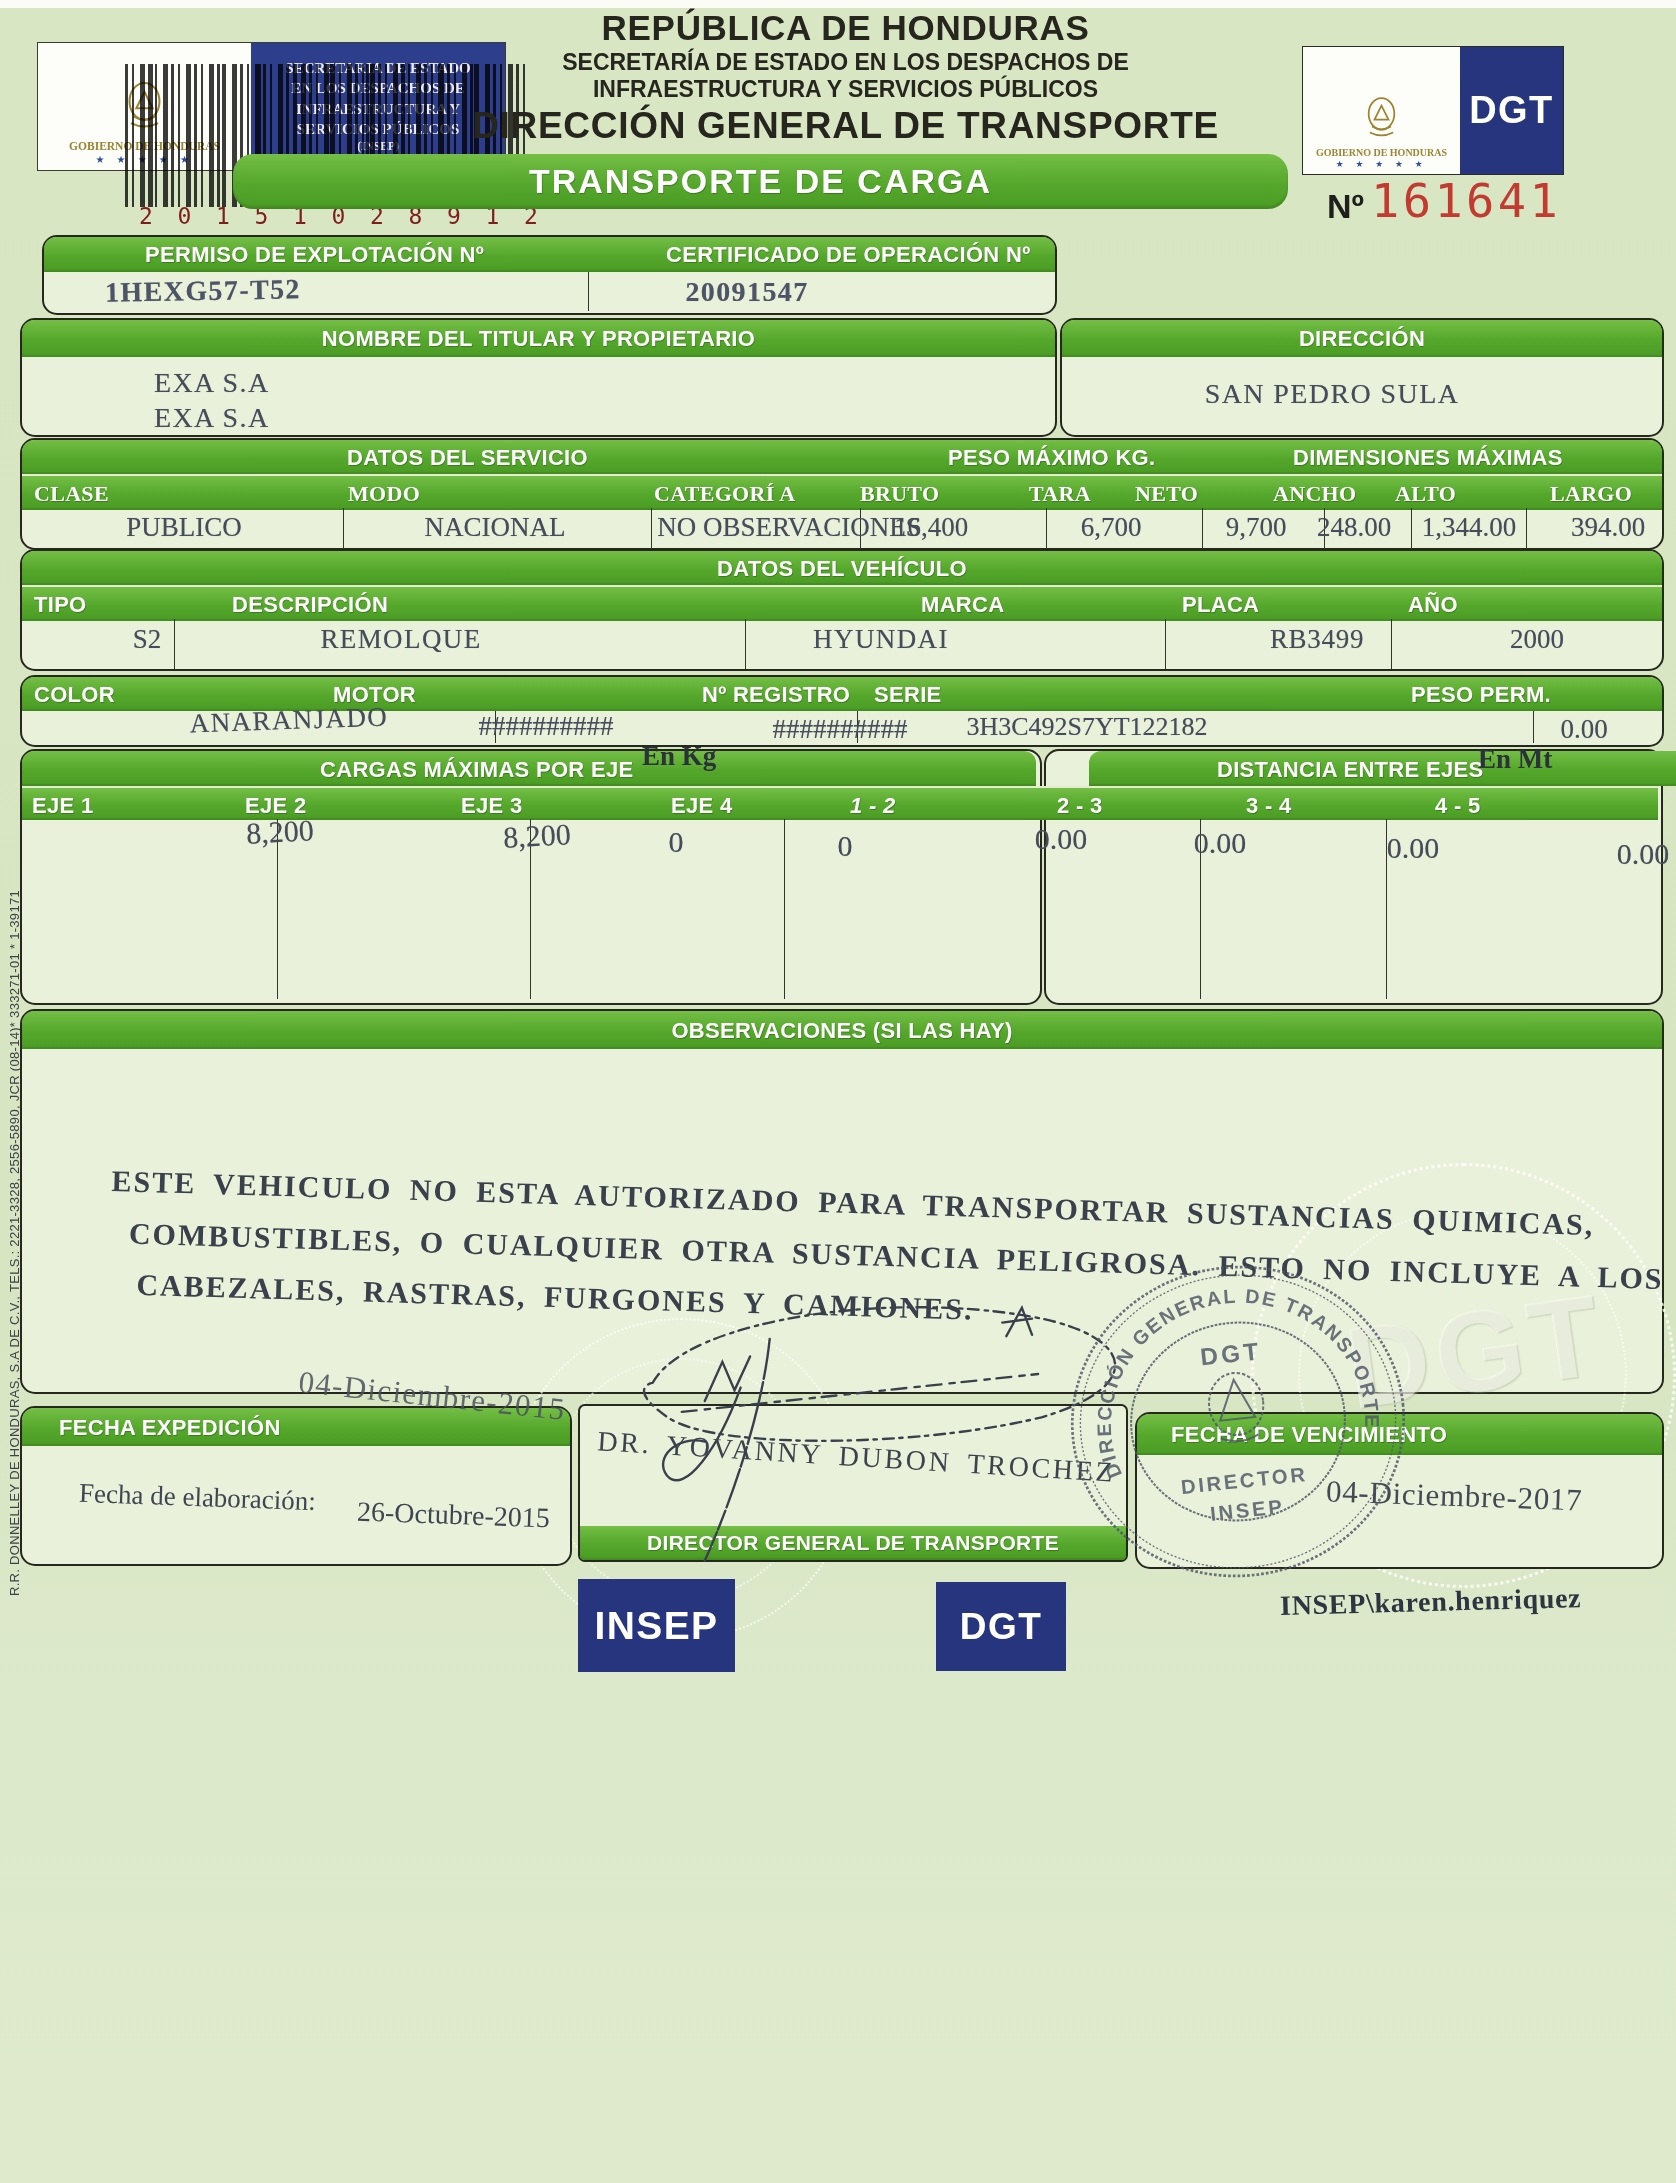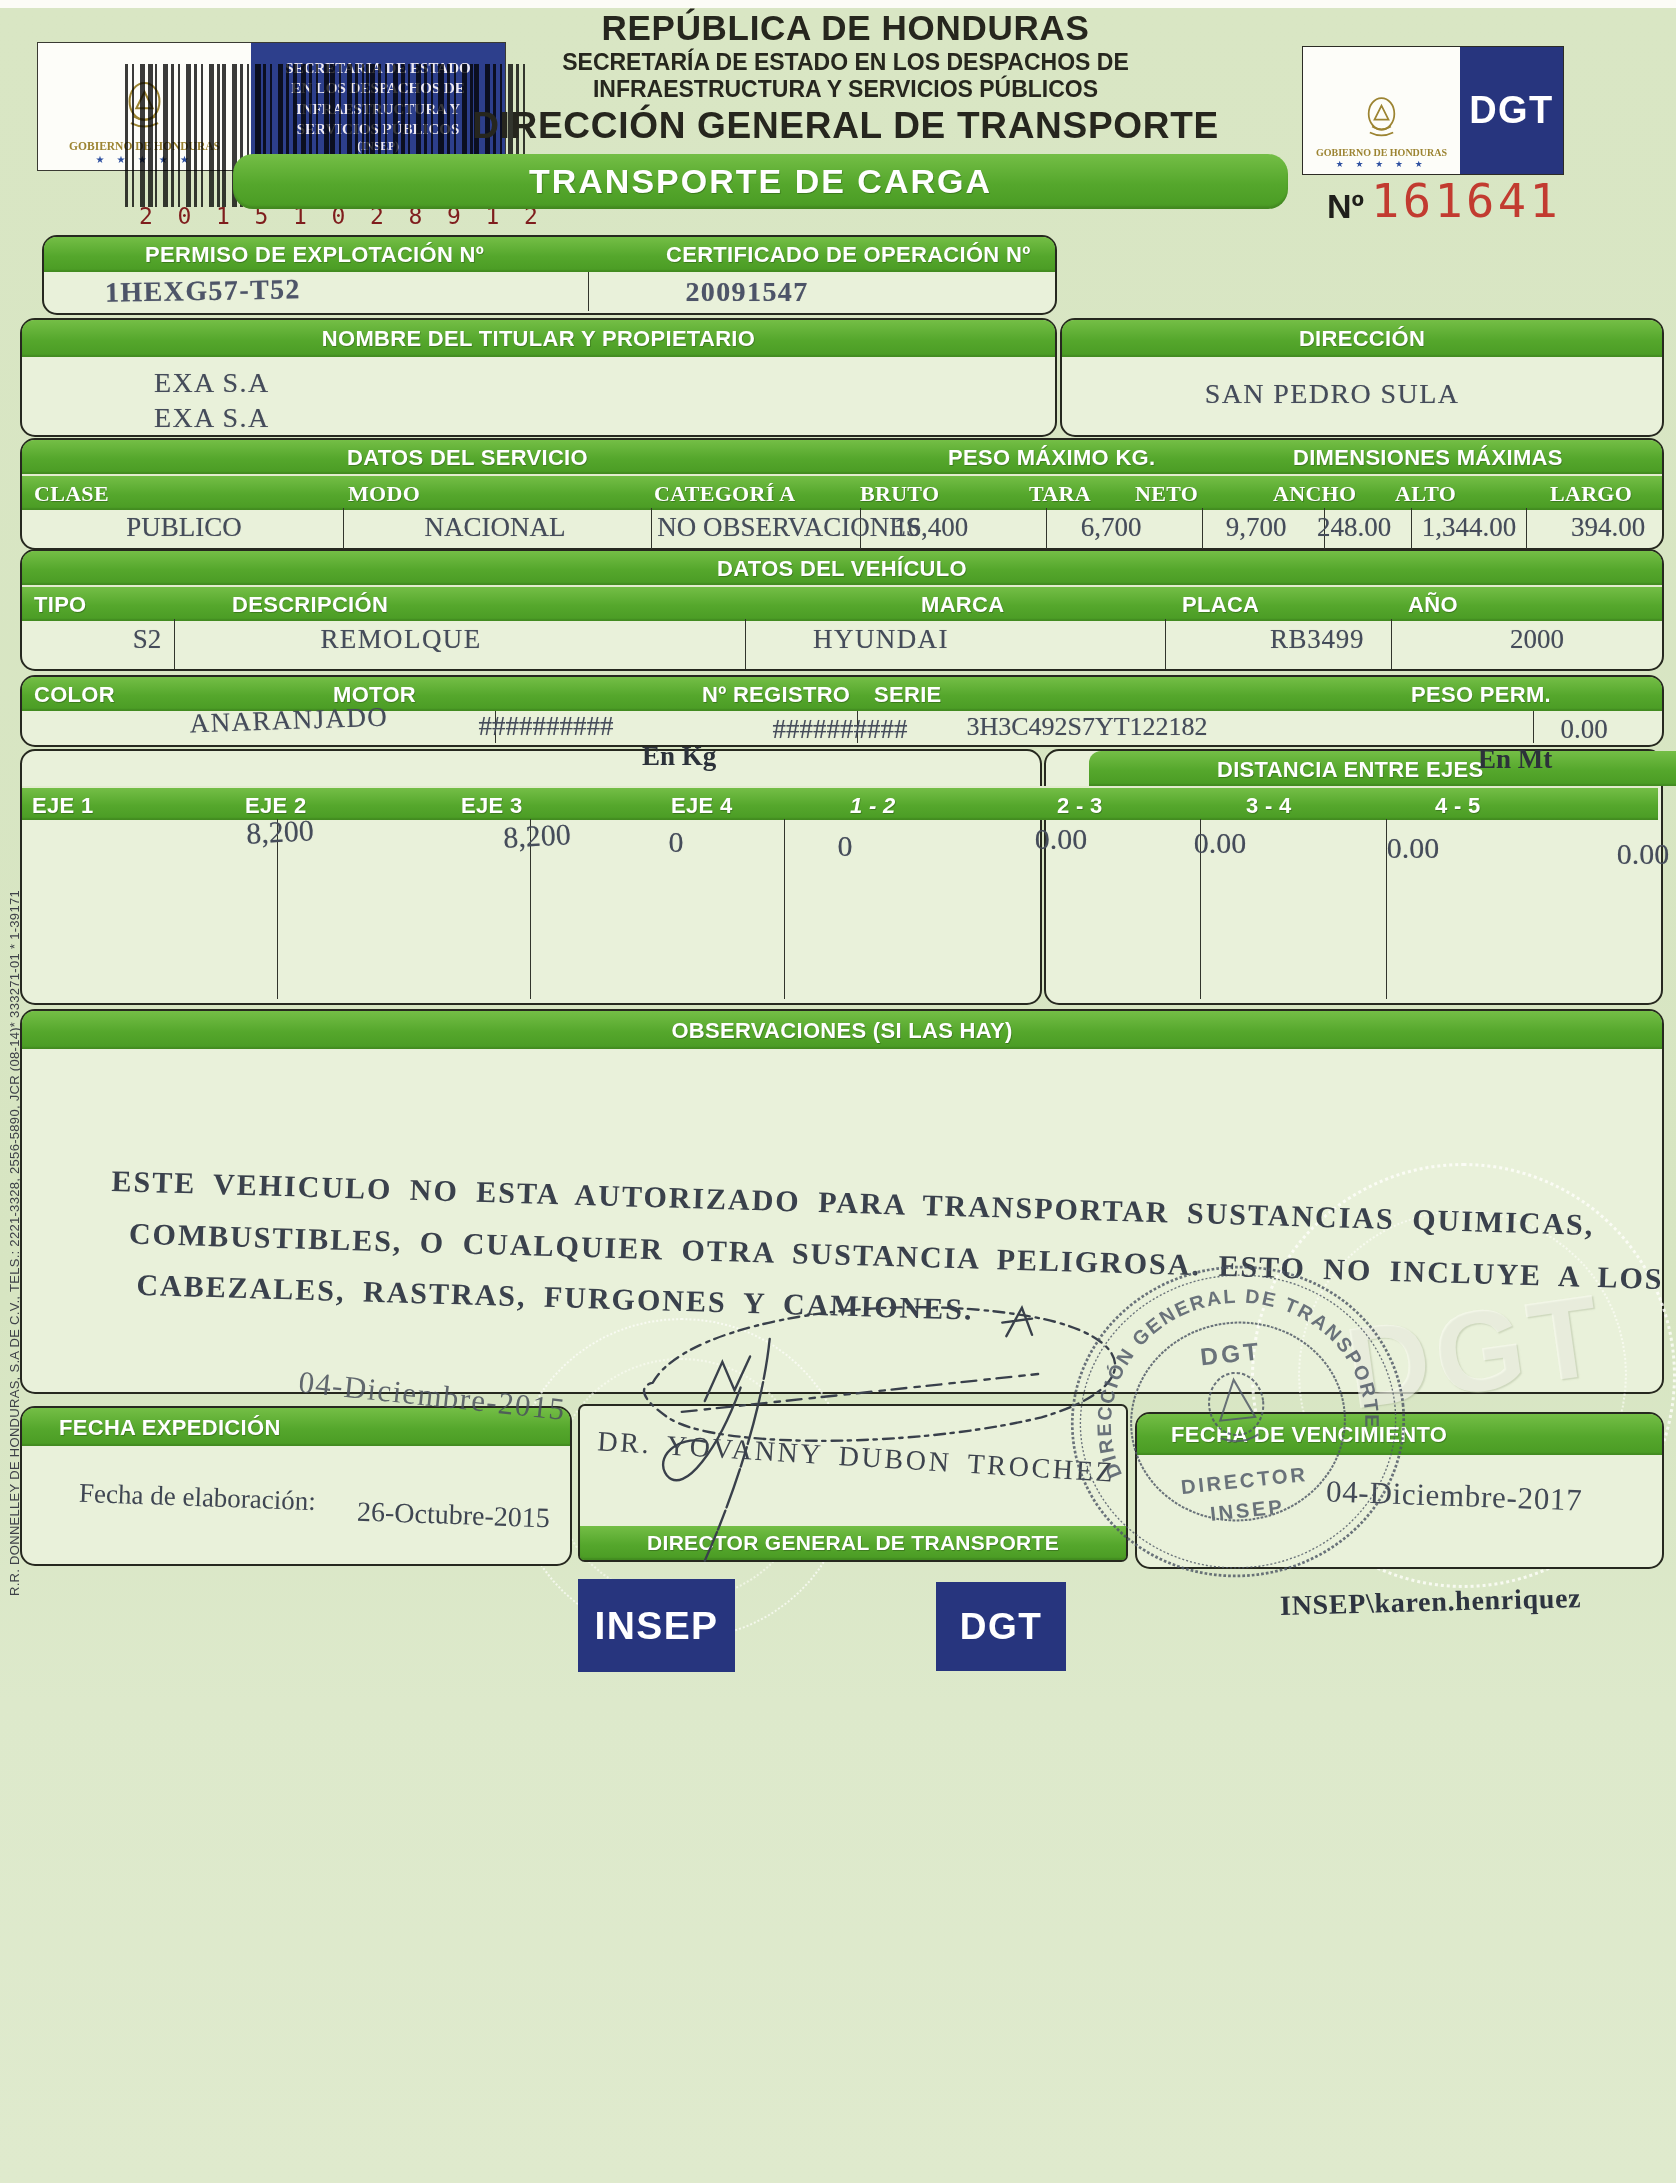--- a/index.html
+++ b/index.html
@@ -190,20 +190,23 @@
   <div class="val cval" style="left:267px;top:28px;letter-spacing:1.4px;transform:translateX(-50%) rotate(-2deg);">ANARANJADO</div>
   <div class="val cval" style="left:524px;top:34px;">##########</div>
   <div class="val cval" style="left:818px;top:37px;">##########</div>
   <div class="val cval" style="left:1065px;top:35px;font-size:26px;">3H3C492S7YT122182</div>
   <div class="val cval" style="left:1562px;top:37px;">0.00</div>
 </div>
 
 <div class="abs" style="left:20px;top:749px;width:1640px;height:252px;">
   <div class="fbox" style="left:0;top:0;width:1018px;height:252px;border-radius:15px;"></div>
   <div class="fbox" style="left:1024px;top:0;width:615px;height:252px;border-radius:15px;"></div>
+  <div class="gbar bar-top-round" style="left:2px;width:1014px;right:auto;top:2px;height:35px;">
+    <span class="blbl" style="left:298px;top:6px;">CARGAS MÁXIMAS POR EJE</span>
+  </div>
   <div class="gbar bar-top-round" style="left:1069px;width:611px;right:auto;top:2px;height:35px;">
     <span class="blbl" style="left:128px;top:6px;">DISTANCIA ENTRE EJES</span>
   </div>
   <div class="gbar gbar2" style="left:2px;right:2px;top:37px;height:32px;">
     <span class="blbl" style="left:10px;top:4.7px;">EJE 1</span>
     <span class="blbl" style="left:223px;top:4.7px;">EJE 2</span>
     <span class="blbl" style="left:439px;top:4.7px;">EJE 3</span>
     <span class="blbl" style="left:649px;top:4.7px;">EJE 4</span>
     <span class="blbl" style="left:828px;top:4.7px;font-style:italic;">1 - 2</span>
     <span class="blbl" style="left:1035px;top:4.7px;">2 - 3</span>

